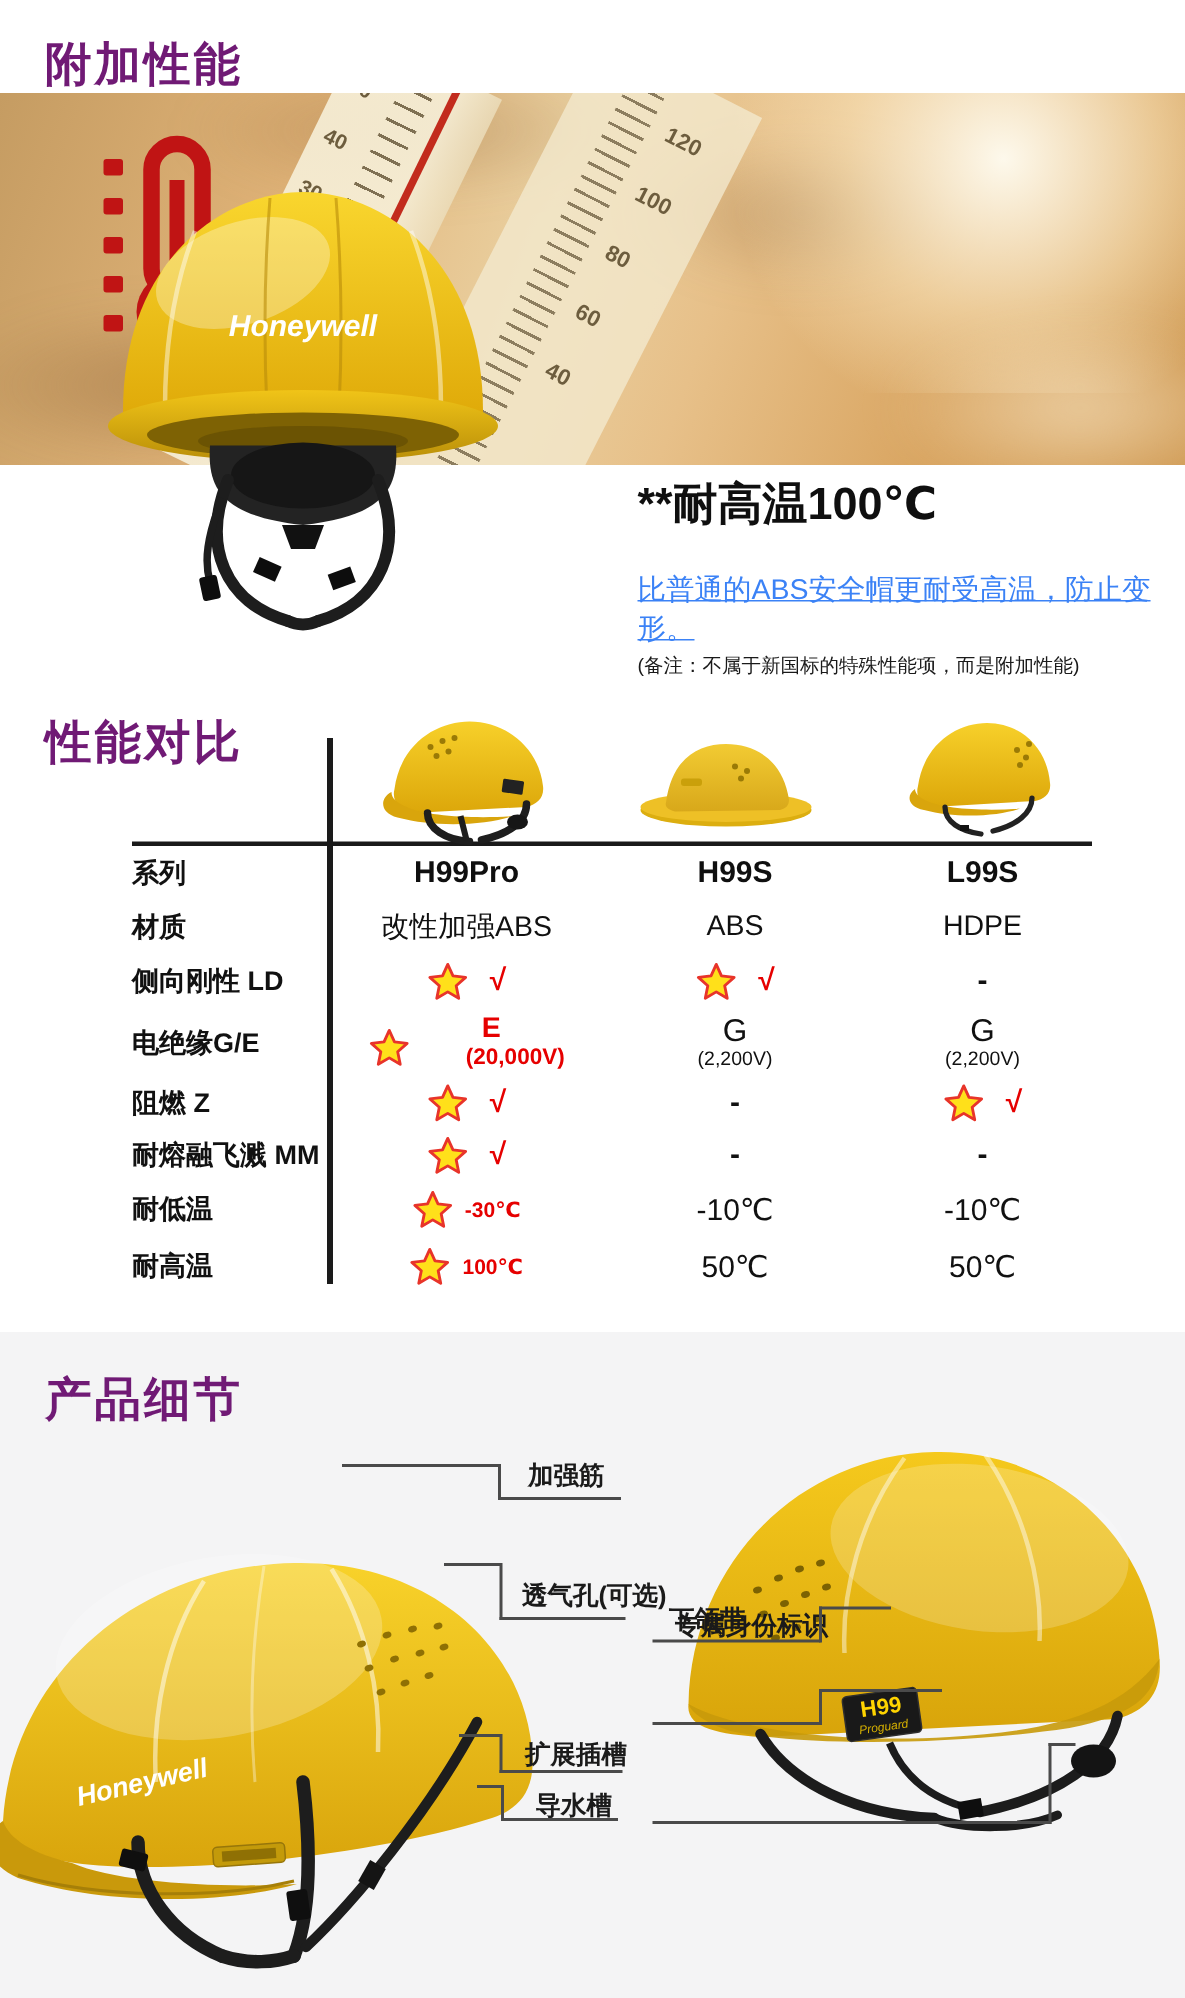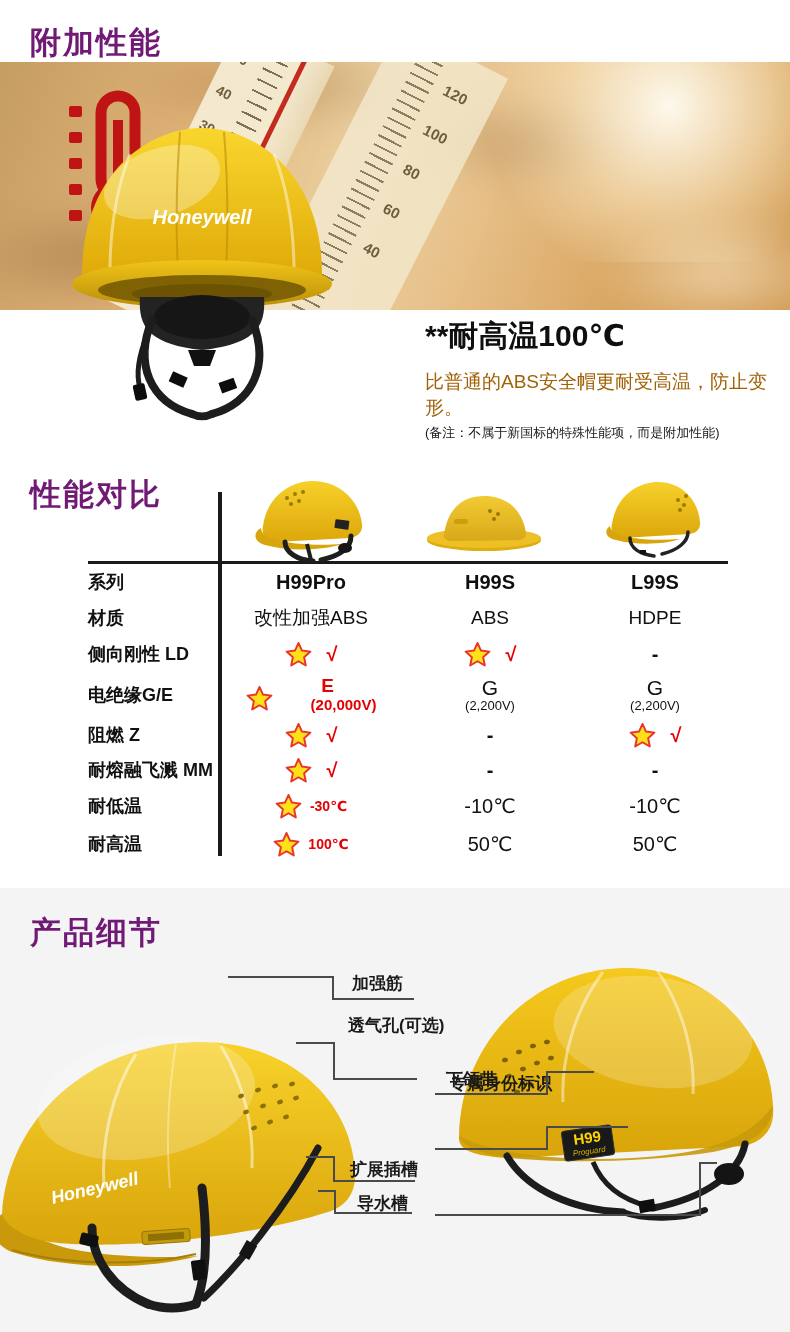--- a/index.html
+++ b/index.html
@@ -31,21 +31,21 @@
     background:rgba(243,233,205,.8);}
   #rulerF .ticks{position:absolute;left:30px;top:8px;bottom:8px;width:26px;
     background:repeating-linear-gradient(to bottom,rgba(98,82,52,.7) 0 2px,transparent 2px 10px);}
   #rulerF .nums{left:68px;top:30px;gap:27px;font-size:15px;}
 
   #thermo-icon{position:absolute;left:62px;top:90px;width:112px;height:150px;}
   #front-helmet{position:absolute;left:52px;top:112px;width:300px;height:315px;}
 
   #s1-text{position:absolute;left:425px;top:316px;width:360px;}
   #s1-headline{font-size:30px;font-weight:bold;color:#0f0f0f;letter-spacing:0px;}
-  #s1-desc{margin-top:12px;font-size:19px;color:#a16207;}
+  #s1-desc{margin-top:23px;font-size:19px;color:#3b82f6;text-decoration:underline;}
   #s1-note{margin-top:3px;font-size:13px;color:#1a1a1a;}
 
   
   #vline{position:absolute;left:218px;top:492px;width:4px;height:364px;background:#1a1a1a;}
   #hline{position:absolute;left:88px;top:561px;width:640px;height:3px;background:#1a1a1a;}
   .thumb{position:absolute;}
   #thumb-pro{left:247px;top:472px;width:132px;height:92px;}
   #thumb-h99s{left:424px;top:489px;width:122px;height:68px;}
   #thumb-l99s{left:600px;top:474px;width:112px;height:84px;}
 
@@ -442,21 +442,21 @@
       <text x="145" y="201" text-anchor="middle" font-size="15" font-weight="bold" fill="#ffd400">H99</text>
       <text x="145" y="212" text-anchor="middle" font-size="8" font-style="italic" fill="#d8b200">Proguard</text>
     </g>
   </svg>
 
   <div class="co-label" style="left:352px;top:972px;">加强筋</div>
   <div class="co-h" style="left:228px;top:976px;width:105px;"></div>
   <div class="co-v" style="left:332px;top:976px;height:24px;"></div>
   <div class="co-h" style="left:332px;top:998px;width:82px;"></div>
 
-  <div class="co-label" style="left:348px;top:1014px;">透气孔(可选)</div>
+  <div class="co-label" style="left:348px;top:1052px;">透气孔(可选)</div>
   <div class="co-h" style="left:296px;top:1042px;width:38px;"></div>
   <div class="co-v" style="left:333px;top:1042px;height:38px;"></div>
   <div class="co-h" style="left:333px;top:1078px;width:84px;"></div>
 
   <div class="co-label" style="left:350px;top:1158px;">扩展插槽</div>
   <div class="co-h" style="left:306px;top:1156px;width:28px;"></div>
   <div class="co-v" style="left:333px;top:1156px;height:26px;"></div>
   <div class="co-h" style="left:333px;top:1180px;width:82px;"></div>
 
   <div class="co-label" style="left:357px;top:1192px;">导水槽</div>

